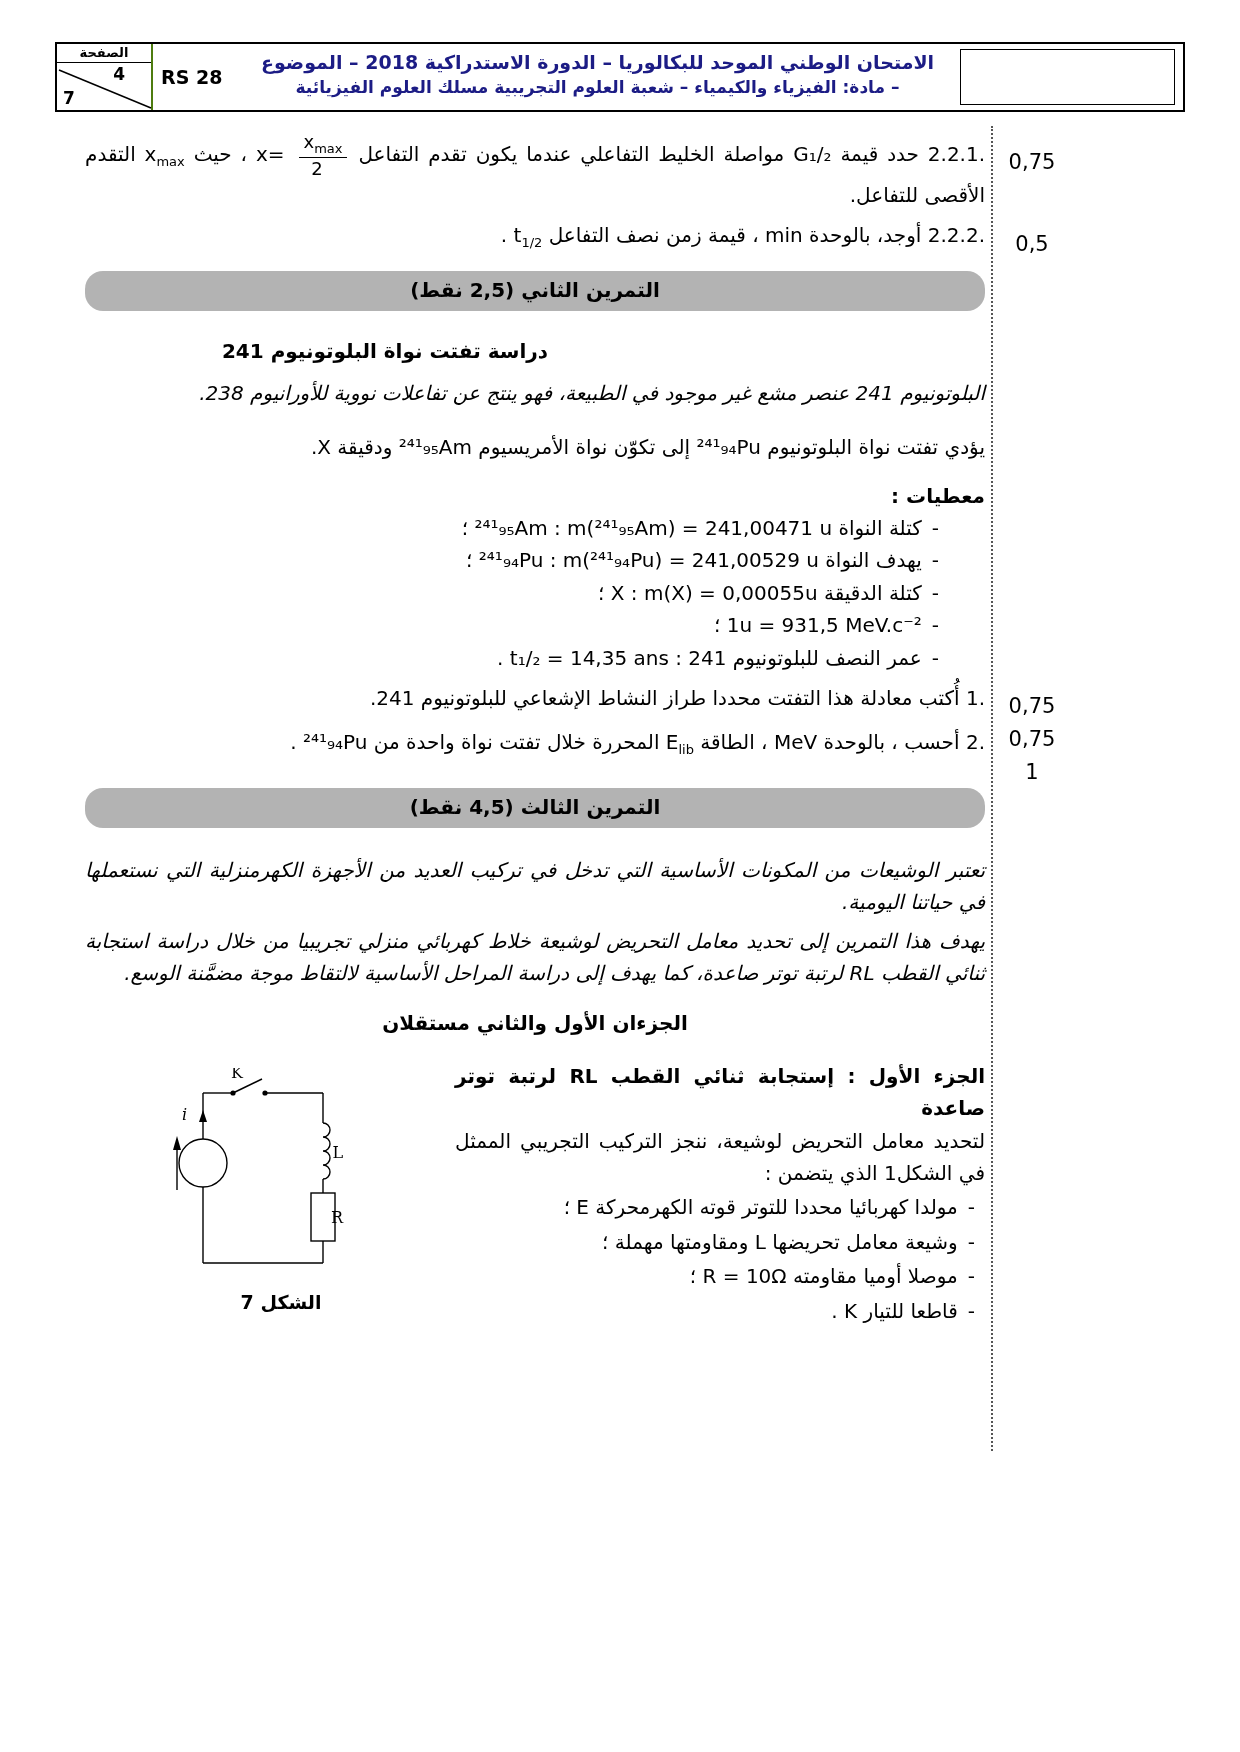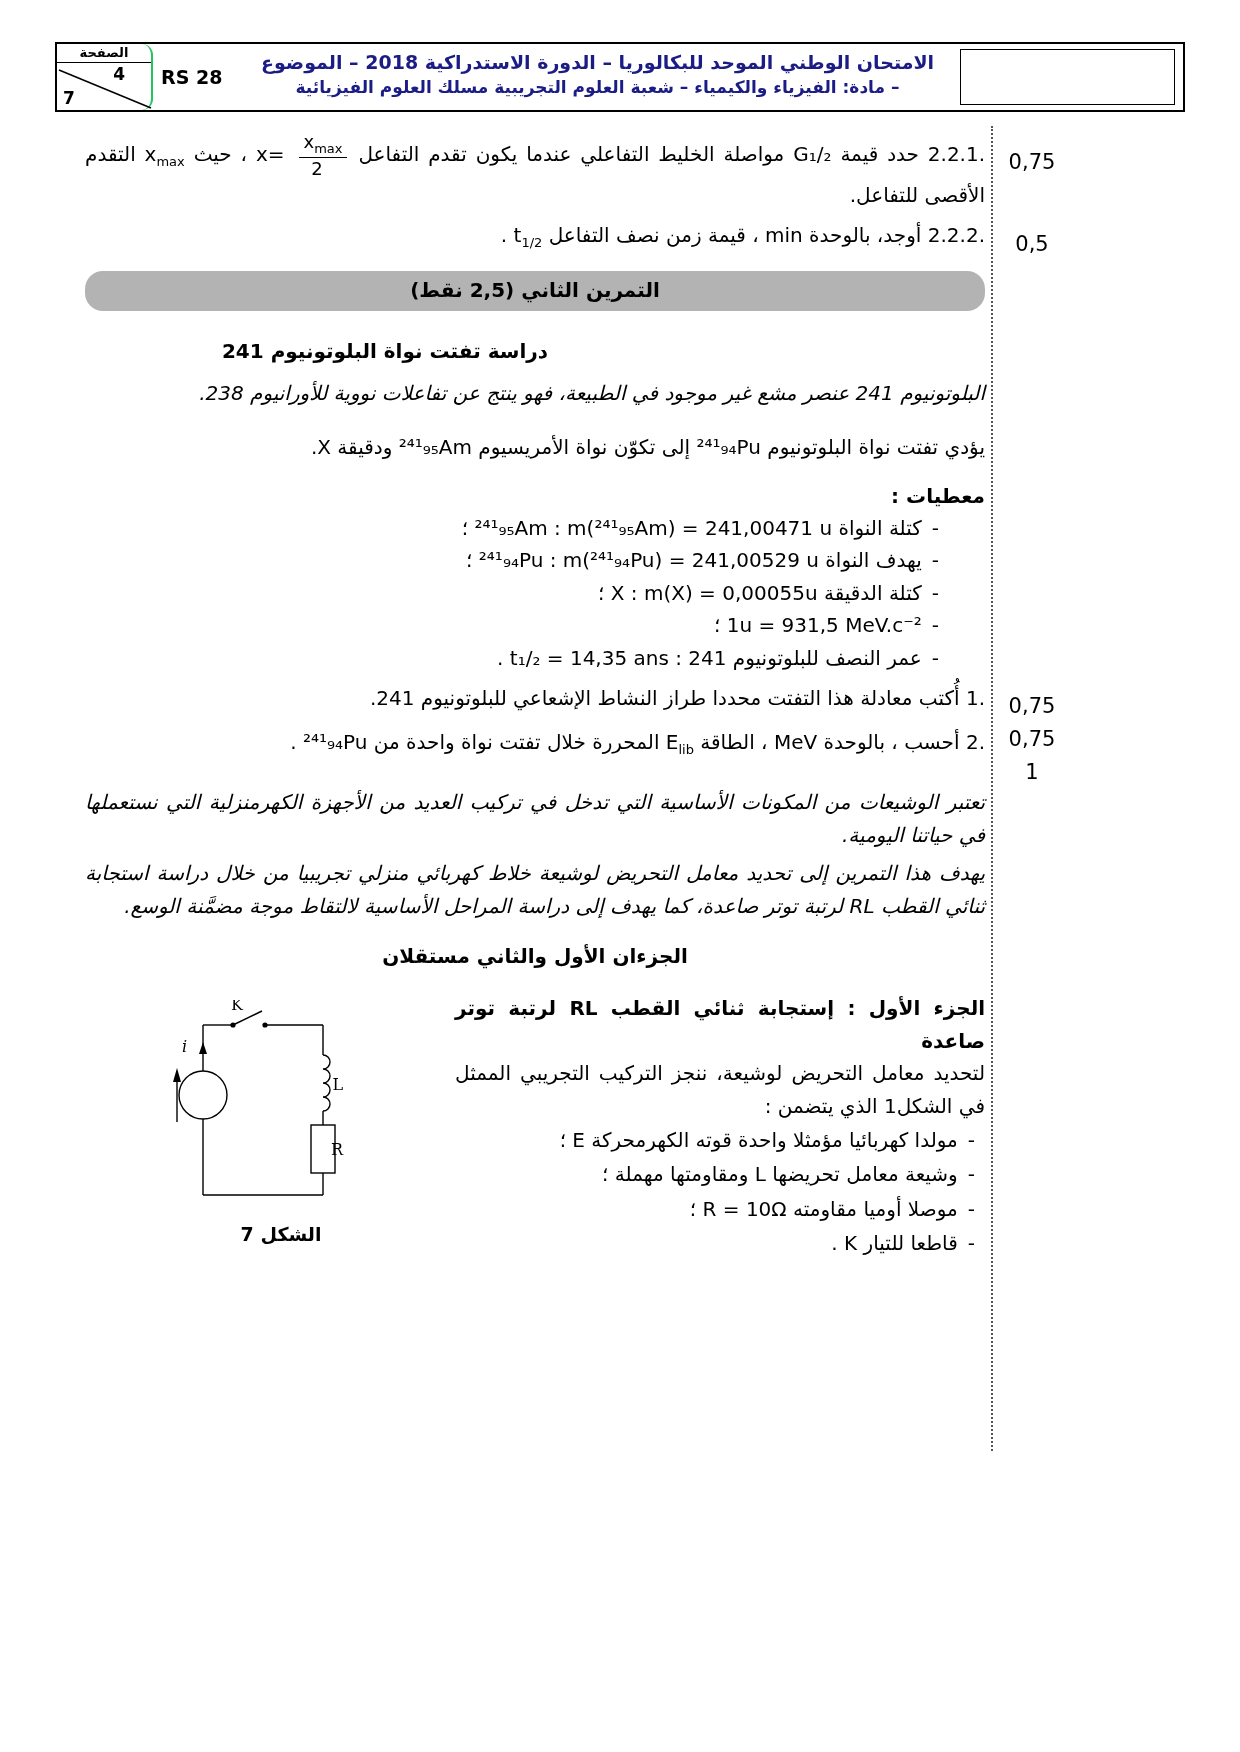--- a/index.html
+++ b/index.html
@@ -3,21 +3,21 @@
 <meta charset="utf-8">
 <style>
   * { margin:0; padding:0; box-sizing:border-box; }
   html,body { background:#eee; }
   body { font-family:"DejaVu Sans", sans-serif; color:#000; }
   .page { position:relative; width:1240px; height:1752px; background:#fff; margin:0 auto; overflow:hidden; }
 
   
   .header { position:absolute; left:55px; top:42px; width:1130px; height:70px;
             border:2px solid #000; display:flex; direction:ltr; background:#fff; }
-  .pagebox { width:96px; border-right:2px solid #22c55e; position:relative;border-radius:11px; }
+  .pagebox { width:96px; border-right:2px solid #4d7c0f; position:relative; }
   .pagebox .pb-label { display:block; text-align:center; font-size:13px; font-weight:bold;
                        border-bottom:1px solid #000; padding:1px 0 2px; }
   .pagebox svg { position:absolute; left:0; top:20px; width:96px; height:46px; }
   .pagebox .pb-cur { position:absolute; top:20px; right:26px; font-size:17px; font-weight:bold; }
   .pagebox .pb-tot { position:absolute; bottom:2px; left:6px; font-size:17px; font-weight:bold; }
   .rs-code { width:82px; display:flex; align-items:center; justify-content:flex-start;
              font-weight:bold; font-size:19px; padding-left:8px; }
   .titles { flex:1; text-align:center; font-weight:bold; padding-top:7px; direction:rtl; }
   .titles .t1 { font-size:19px; }
   .titles .t2 { font-size:17px; margin-top:4px; }
@@ -125,20 +125,21 @@
       <span class="qnum">1.</span>
       <span>أُكتب معادلة هذا التفتت محددا طراز النشاط الإشعاعي للبلوتونيوم 241.</span>
     </p>
     <p class="para q-row">
       <span class="qnum">2.</span>
       <span>أحسب ، بالوحدة MeV ، الطاقة</span>
       <span class="ltr"><span>E</span><sub>lib</sub></span>
       <span>المحررة خلال تفتت نواة واحدة من ²⁴¹₉₄Pu .</span>
     </p>
 
+    <div class="banner" style="margin-top:28px">التمرين الثالث (4,5 نقط)</div>
     <p class="para italic ex3-intro1">تعتبر الوشيعات من المكونات الأساسية التي تدخل في تركيب العديد من الأجهزة الكهرمنزلية التي نستعملها في حياتنا اليومية.</p>
     <p class="para italic ex3-intro2">يهدف هذا التمرين إلى تحديد معامل التحريض لوشيعة خلاط كهربائي منزلي تجريبيا من خلال دراسة استجابة ثنائي القطب RL لرتبة توتر صاعدة، كما يهدف إلى دراسة المراحل الأساسية لالتقاط موجة مضمَّنة الوسع.</p>
     <p class="parts-note">الجزءان الأول والثاني مستقلان</p>
 
     <div class="part1">
 
       <div class="figure">
         <svg width="240" height="215" viewBox="0 0 240 215">
           <g stroke="#000" stroke-width="1.4" fill="none">
 
@@ -172,21 +173,21 @@
             <text x="1" y="108">E</text>
             <text x="182" y="90">L</text>
             <text x="182" y="155">R</text>
           </g>
         </svg>
         <div class="fig-caption">الشكل 7</div>
       </div>
 
       <p class="para part1-title">الجزء الأول : إستجابة ثنائي القطب RL لرتبة توتر صاعدة</p>
       <p class="para">لتحديد معامل التحريض لوشيعة، ننجز التركيب التجريبي الممثل في الشكل1 الذي يتضمن :</p>
-      <p class="para list-item"><span class="dash">-</span><span>مولدا كهربائيا مؤمثلا واحدة قوته الكهرمحركة E ؛</span></p>
+      <p class="para list-item"><span class="dash">-</span><span>مولدا كهربائيا محددا للتوتر قوته الكهرمحركة E ؛</span></p>
       <p class="para list-item"><span class="dash">-</span><span>وشيعة معامل تحريضها L ومقاومتها مهملة ؛</span></p>
       <p class="para list-item"><span class="dash">-</span><span>موصلا أوميا مقاومته R = 10Ω ؛</span></p>
       <p class="para list-item"><span class="dash">-</span><span>قاطعا للتيار K .</span></p>
       <div class="clear"></div>
     </div>
 
   </div>
 </div>
 
 </body></html>

